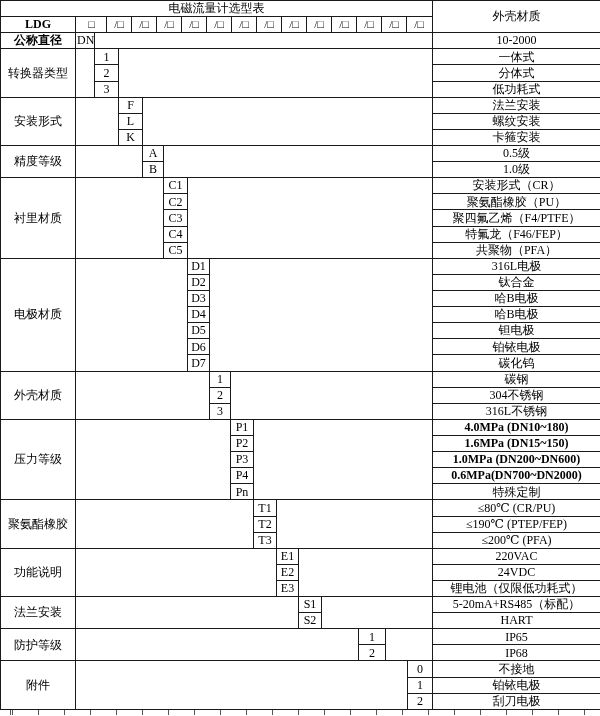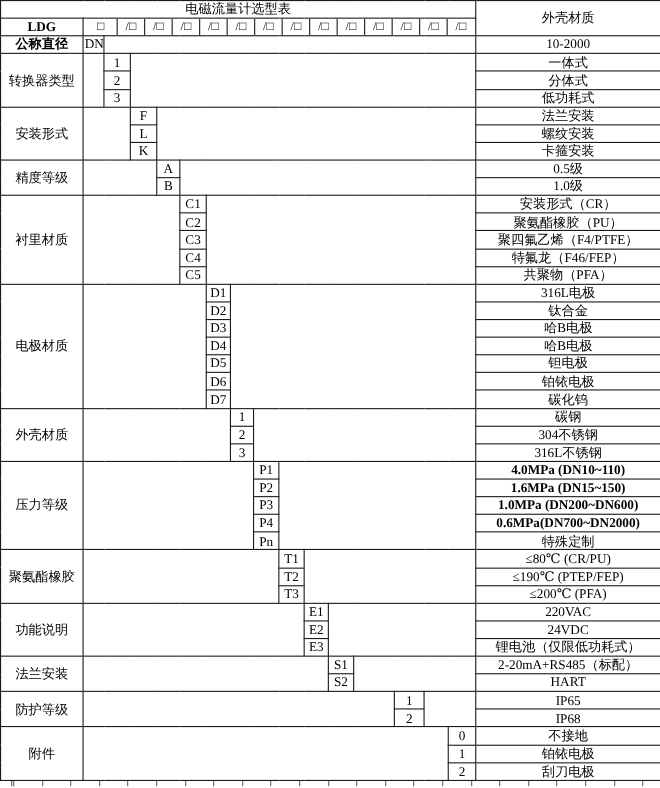--- a/index.html
+++ b/index.html
@@ -199,21 +199,21 @@
 <tr>
   <td>3</td>
   <td>316L不锈钢</td>
 </tr>
 
 <tr>
   <td rowspan="5">压力等级</td>
   <td colspan="7" rowspan="5"></td>
   <td>P1</td>
   <td colspan="7" rowspan="5"></td>
-  <td class="al">4.0MPa (DN10~110)</td>
+  <td class="al">4.0MPa (DN10~180)</td>
 </tr>
 <tr>
   <td>P2</td>
   <td class="al">1.6MPa (DN15~150)</td>
 </tr>
 <tr>
   <td>P3</td>
   <td class="al">1.0MPa (DN200~DN600)</td>
 </tr>
 <tr>
@@ -255,21 +255,21 @@
 <tr>
   <td>E3</td>
   <td>锂电池（仅限低功耗式）</td>
 </tr>
 
 <tr>
   <td rowspan="2">法兰安装</td>
   <td colspan="10" rowspan="2"></td>
   <td>S1</td>
   <td colspan="4" rowspan="2"></td>
-  <td>2-20mA+RS485（标配）</td>
+  <td>5-20mA+RS485（标配）</td>
 </tr>
 <tr>
   <td>S2</td>
   <td>HART</td>
 </tr>
 
 <tr>
   <td rowspan="2">防护等级</td>
   <td colspan="12" rowspan="2"></td>
   <td>1</td>

